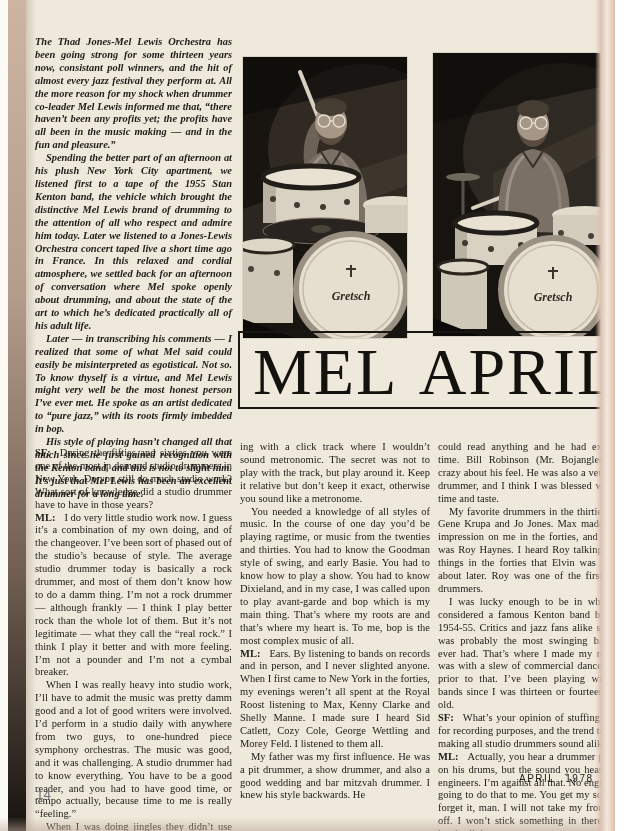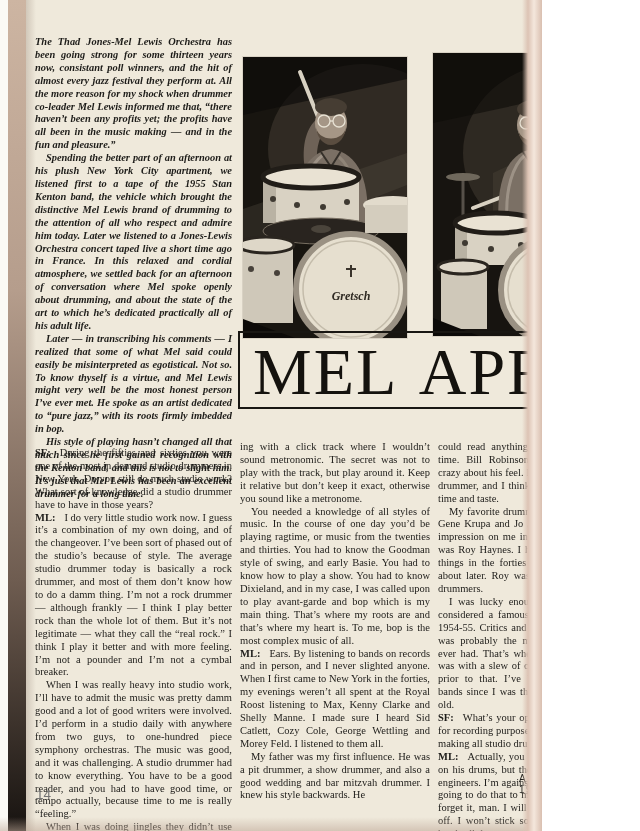--- a/index.html
+++ b/index.html
@@ -1,16 +1,16 @@
 <!DOCTYPE html>
 <html><head>
 <meta charset="utf-8">
 <style>
   html,body{margin:0;padding:0;background:#ffffff;}
-  .scan{position:relative;width:542px;height:831px;overflow:hidden;
+  .scan{position:relative;width:615px;height:831px;overflow:hidden;
         background:#efe9db;font-family:"Liberation Serif",serif;color:#1d1c19;}
   
   .edge-left-white{position:absolute;left:0;top:0;width:8px;height:831px;background:#fbfaf5;}
   .edge-left{position:absolute;left:8px;top:0;width:18px;height:831px;
              background:linear-gradient(180deg,#cdb5a2 0%,#b59d8c 35%,#6e5c50 70%,#171310 100%);}
   .edge-left-soft{position:absolute;left:26px;top:0;width:10px;height:831px;
              background:linear-gradient(90deg,rgba(120,100,85,.25),rgba(120,100,85,0));}
   .edge-right{position:absolute;right:0;top:0;width:20px;height:831px;z-index:30;
              background:linear-gradient(90deg,rgba(220,195,180,0) 0%,#dcc3b4 30%,#f4e7dc 60%,#d9bfb0 100%);}
   .edge-bottom{position:absolute;left:0;bottom:0;width:640px;height:14px;z-index:25;

